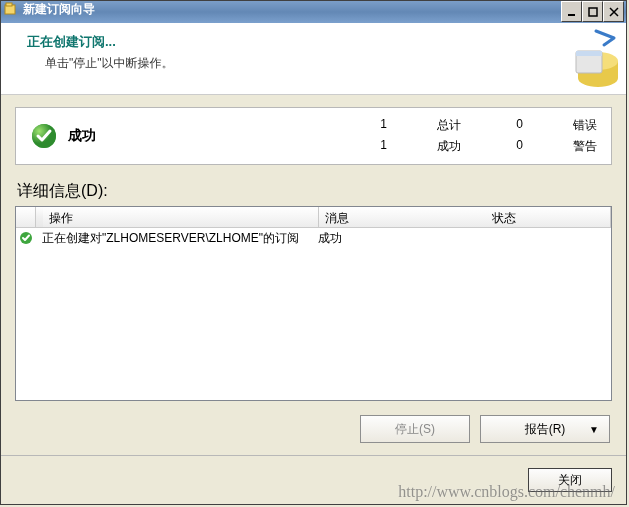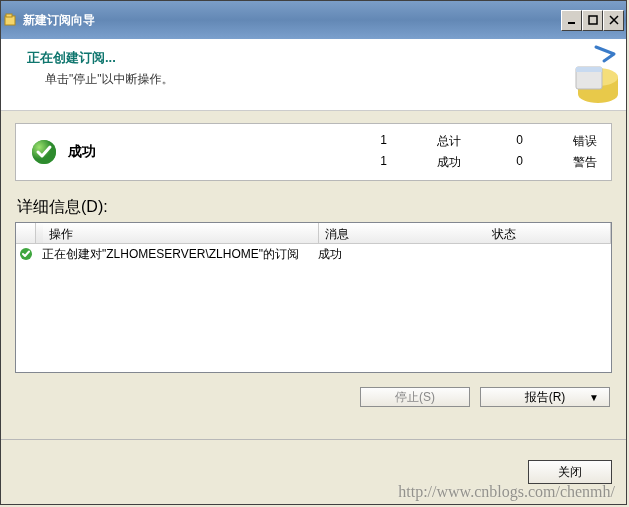--- a/index.html
+++ b/index.html
@@ -17,24 +17,23 @@
     }
     .window {
       width: 627px;
       height: 505px;
       border: 1px solid #404040;
       background: #ece9d8;
       display: flex;
       flex-direction: column;
     }
     .titlebar {
-      height: 38px;
+      height: 22px;
       background: linear-gradient(to bottom, #7b9ec8, #6388b5, #7ba0cd);
       display: flex;
-      align-items: center;
       padding: 0 2px;
     }
     .titlebar-icon {
       width: 16px;
       height: 16px;
       margin-right: 4px;
       display: flex;
       align-items: center;
       justify-content: center;
     }
@@ -174,45 +173,44 @@
     .td-message { flex: 1; padding: 0 6px; }
 
     .action-buttons {
       display: flex;
       justify-content: flex-end;
       gap: 10px;
       padding: 14px 2px 2px 2px;
     }
     .btn {
       min-width: 110px;
-      height: 20px;
+      height: 28px;
       background: linear-gradient(to bottom, #fdfdfd, #ece9e0);
       border: 1px solid #8e8f8f;
       font-size: 12px;
       display: flex;
       align-items: center;
       justify-content: center;
       gap: 4px;
       cursor: default;
       position: relative;
     }
     .btn-report { min-width: 130px; align-items: center; }
     .btn-report .arrow {
       position: absolute;
       right: 10px;
       font-size: 10px;
     }
     .btn-stop { color: #888; }
 
     .footer-section {
       border-top: 1px solid #b8b8b8;
-      padding: 20px 14px;
+      padding: 12px 14px;
       display: flex;
       justify-content: flex-end;
-      margin-top: 20px;
     }
     .btn-close {
       min-width: 84px;
       height: 24px;
       background: linear-gradient(to bottom, #fdfdfd, #ece9e0);
       border: 1px solid #404040;
       font-size: 12px;
       display: flex;
       align-items: center;
       justify-content: center;

